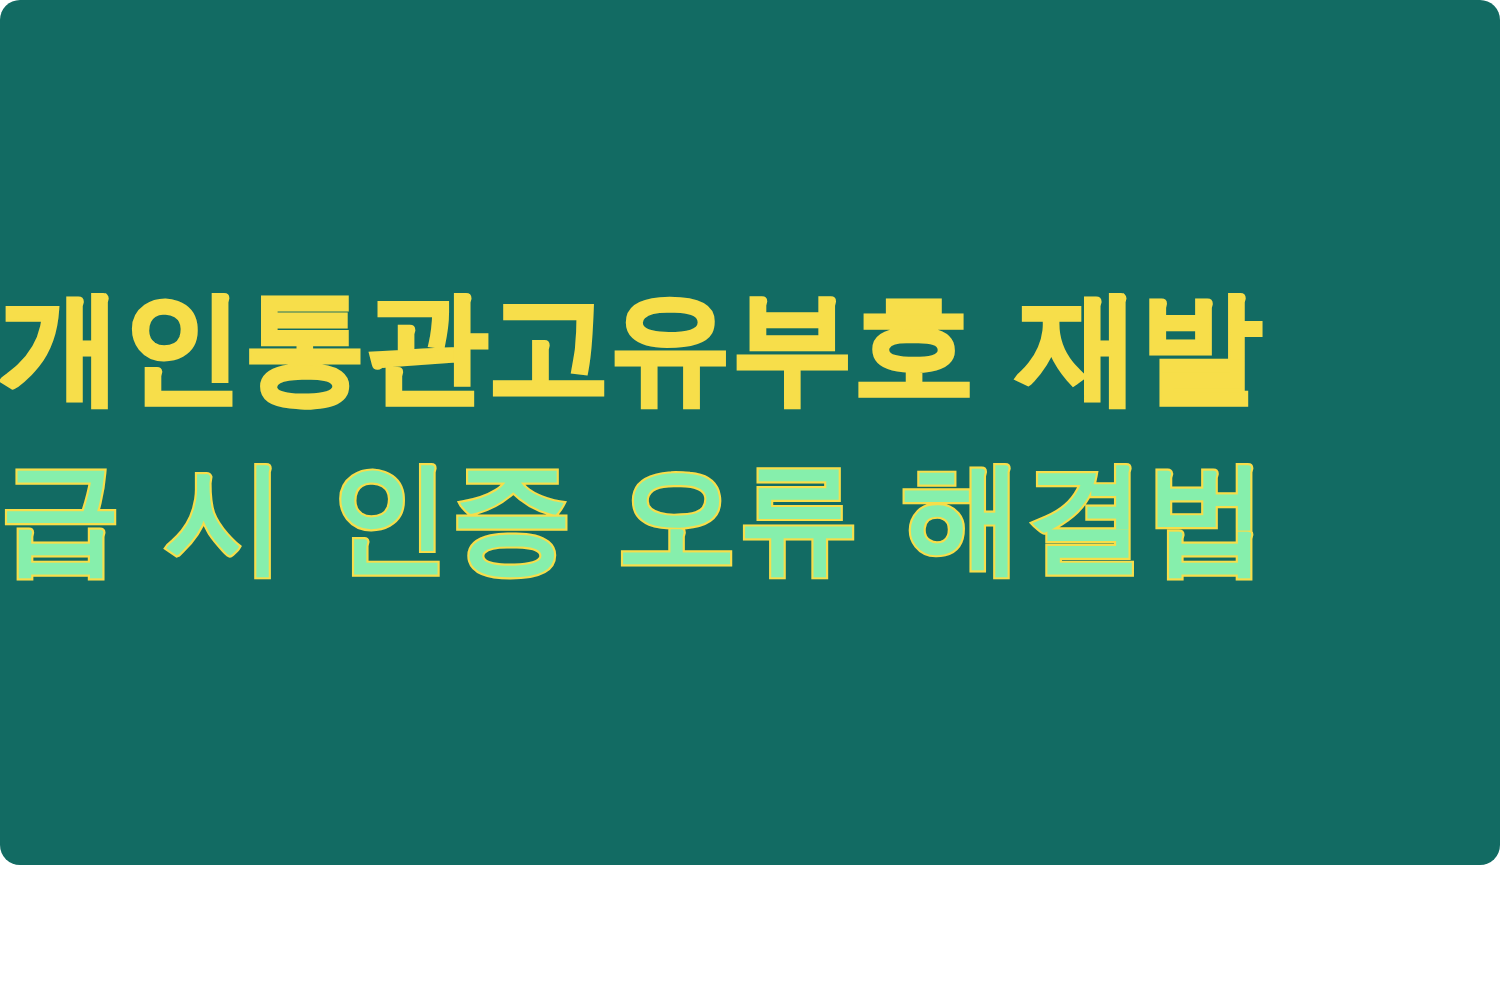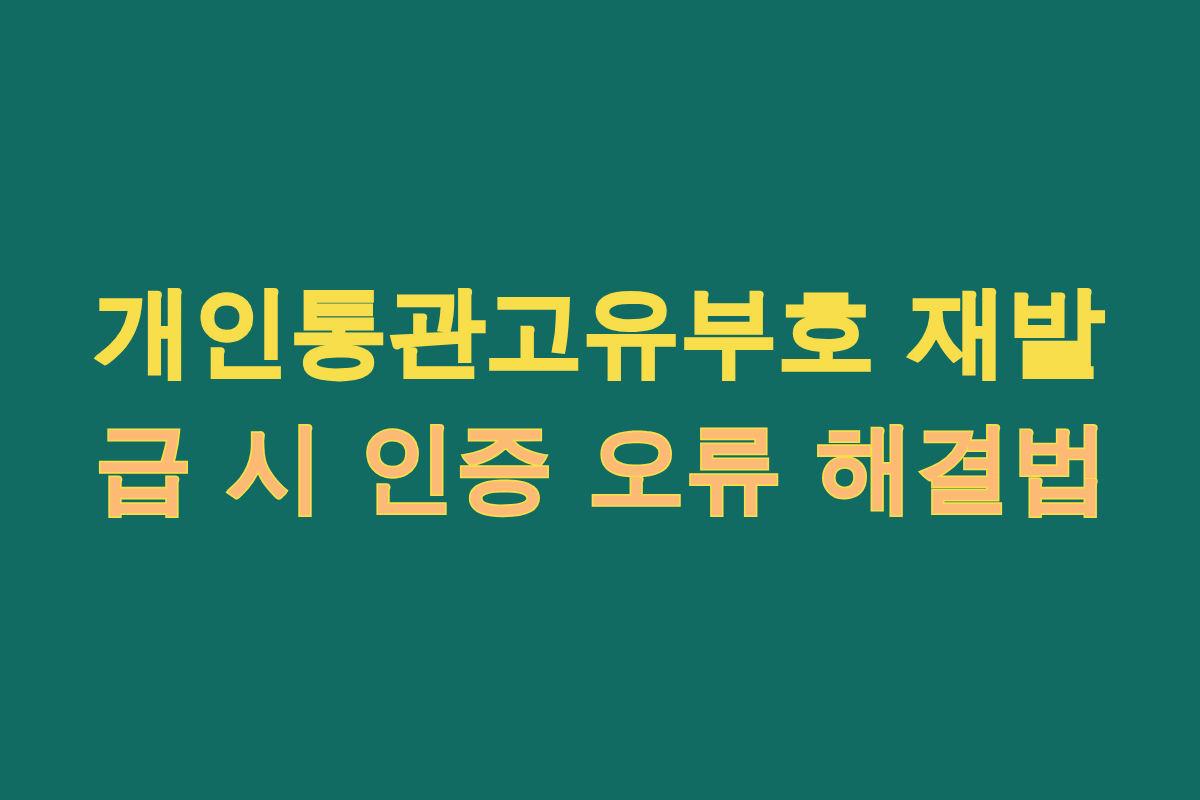--- a/index.html
+++ b/index.html
@@ -11,26 +11,26 @@
   body {
     width: 1200px;
     height: 800px;
     overflow: hidden;
     font-family: "DejaVu Sans", "Liberation Sans", sans-serif;
   }
 
   #banner {
     position: relative;
     width: 1200px;
-    height: 800px;
+    height: 692px;
     background: #126B63;
     display: flex;
     align-items: center;
-    justify-content: center;
     box-sizing: border-box;
+    border-radius: 16px;
   }
 
   #title-block {
     width: 1010px;
     text-align: center;
     transform: translateY(-1px);
   }
 
   .title-line {
     display: block;
@@ -53,17 +53,17 @@
 </style>
 </head>
 <body>
 
 <div id="banner" style="background: rgb(18, 107, 99);">
 
   <div id="title-block">
 
     <span class="title-line" id="title-line-1" style="color: rgb(247, 222, 74); -webkit-text-stroke: 3.5px rgb(247, 222, 74);">개인통관고유부호 재발</span>
 
-    <span class="title-line" id="title-line-2" style="color: #fdba74; -webkit-text-stroke: 3.5px rgb(247, 222, 74);">급 시 인증 오류 해결법</span>
+    <span class="title-line" id="title-line-2" style="color: #86efac; -webkit-text-stroke: 3.5px rgb(247, 222, 74);">급 시 인증 오류 해결법</span>
 
   </div>
 
 </div>
 
 </body></html>

